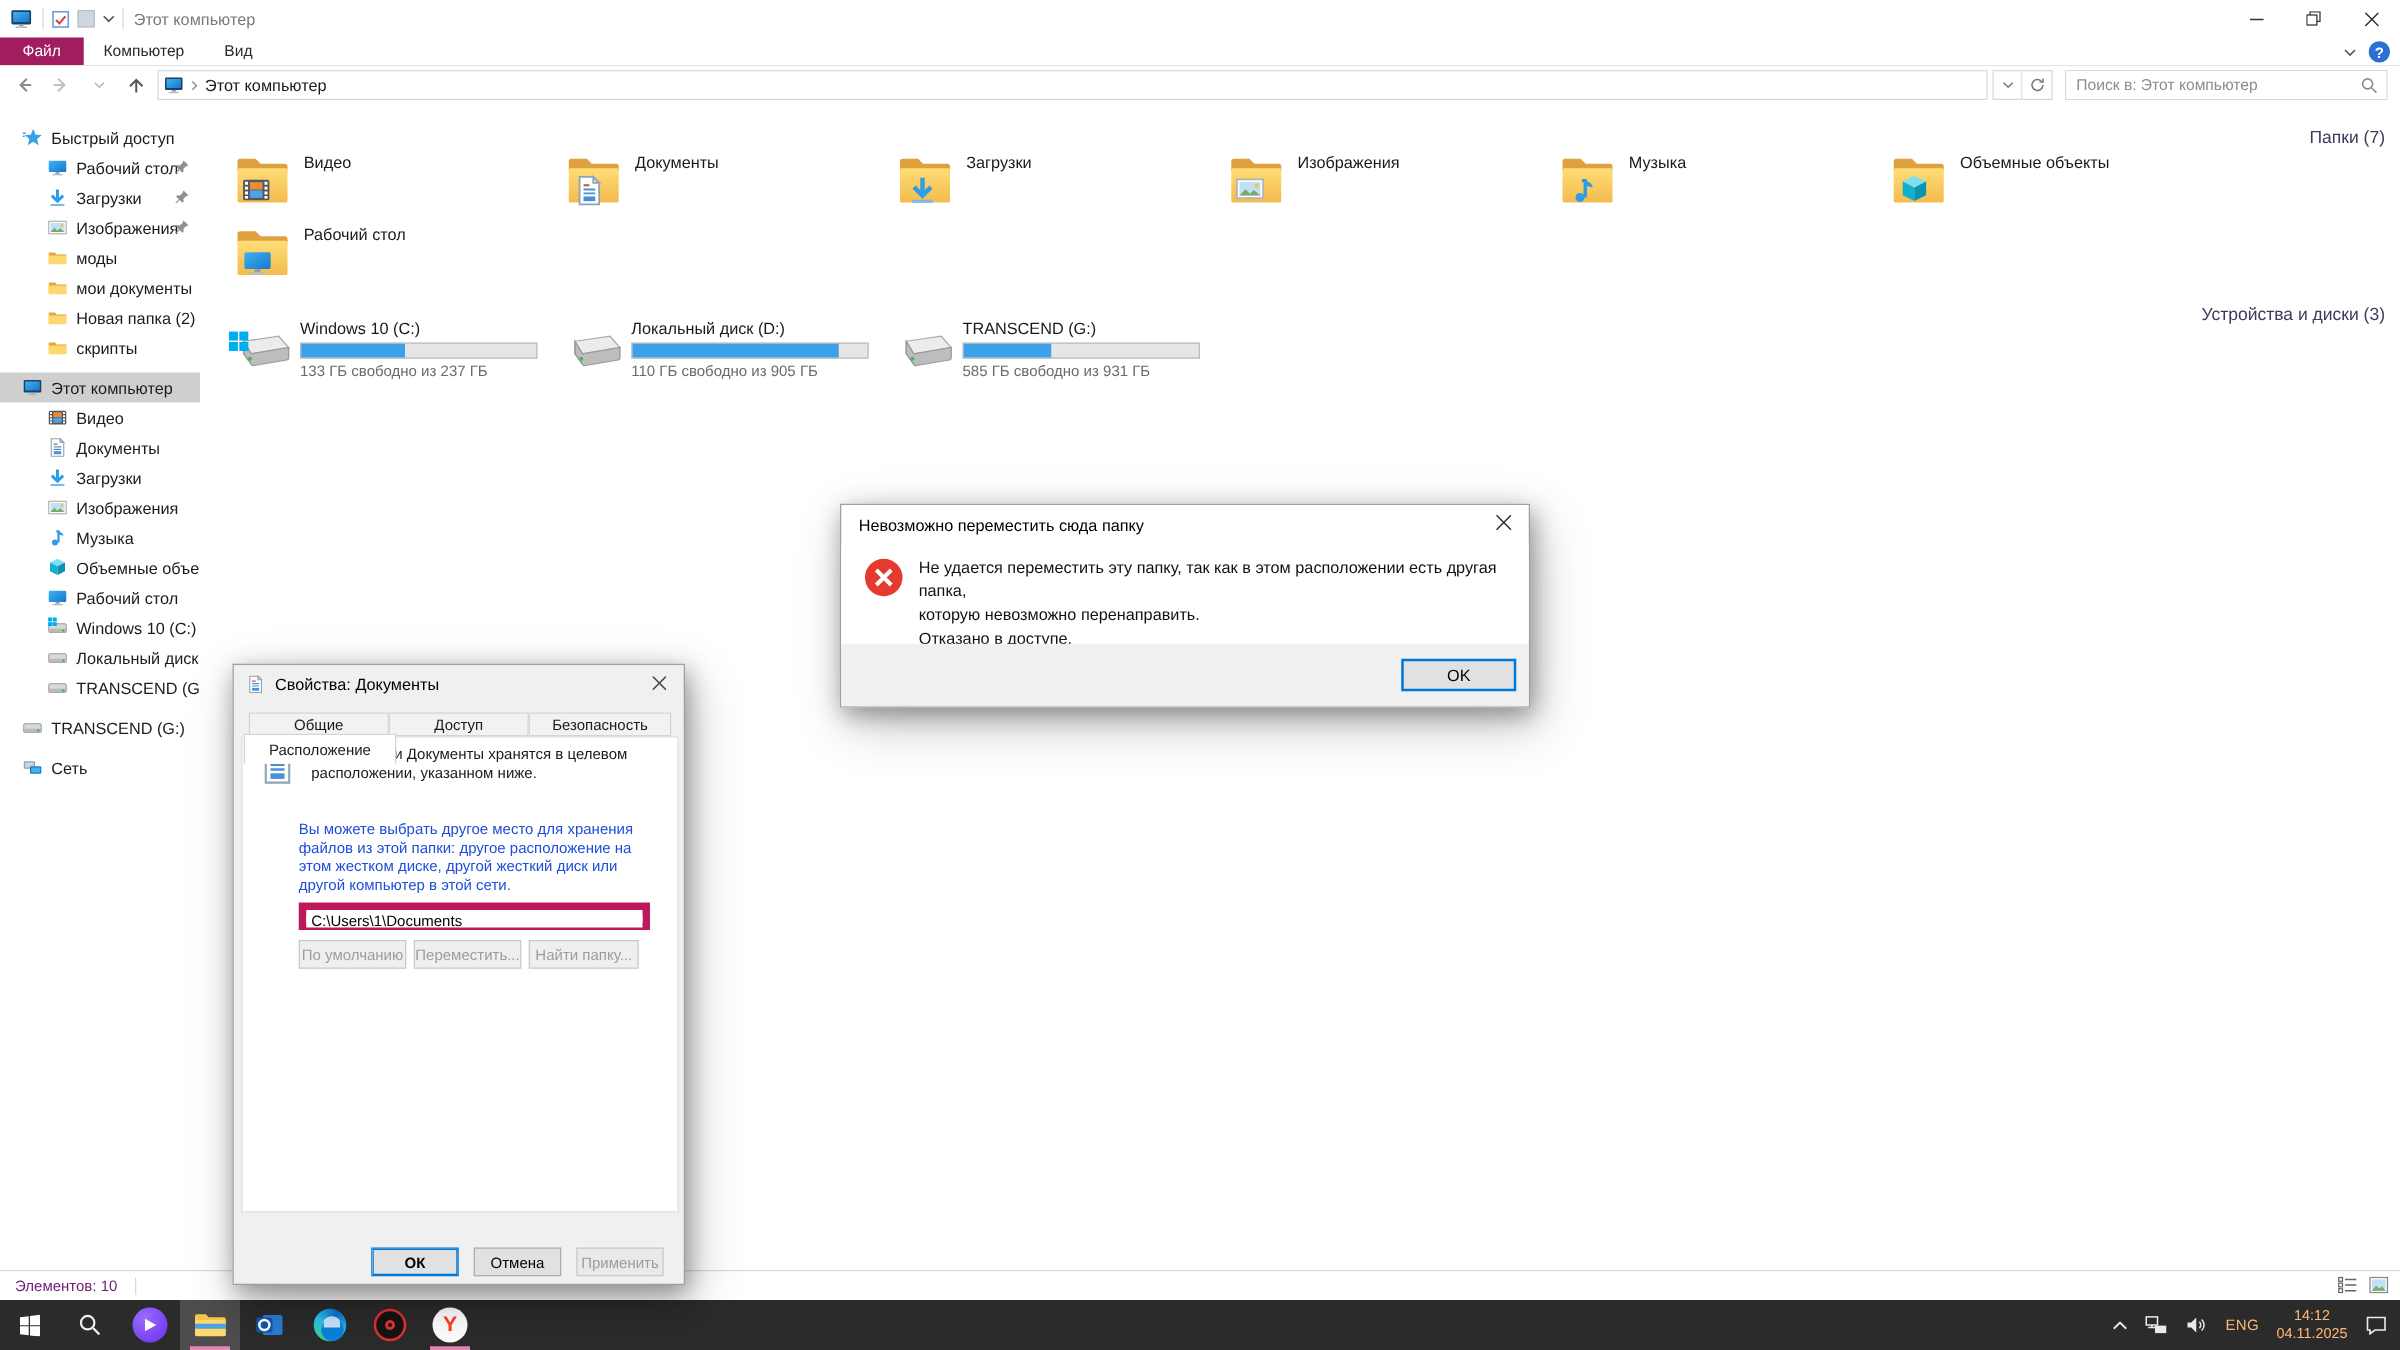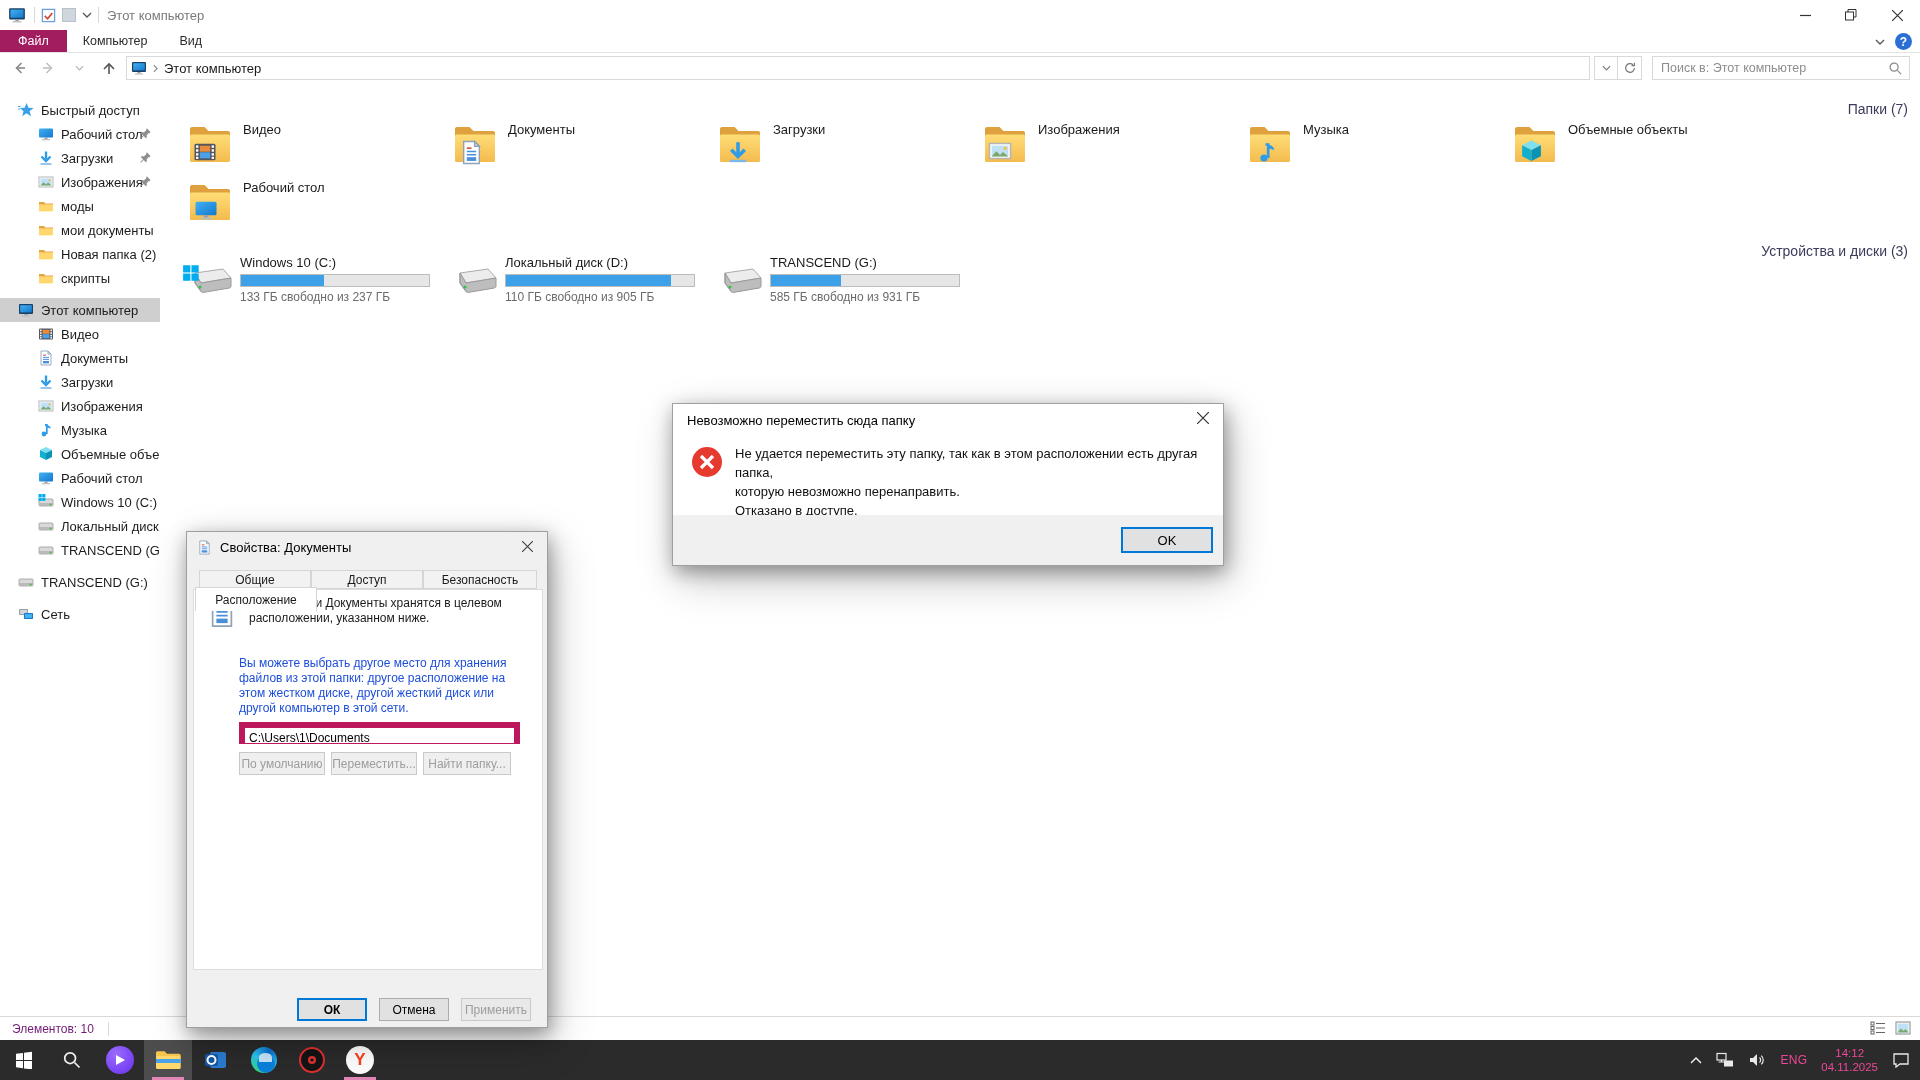--- a/index.html
+++ b/index.html
@@ -94,21 +94,21 @@
   .err-ic { position:absolute; left:18px; top:10px; }
   .err-txt { position:absolute; left:62px; top:8px; font-size:13px; color:#111; line-height:19px; }
   .err-foot { position:absolute; left:0; bottom:0; width:100%; height:50px; background:#f0f0f0; }
   .err-ok { position:absolute; right:10px; top:12px; width:92px; height:26px; background:#e1e1e1; border:2px solid #0078d7; font-size:13px; display:flex; align-items:center; justify-content:center; color:#000; }
 
   
   .taskbar { position:absolute; left:0; bottom:0; width:100%; height:40px; background:#2b2b2b; display:flex; align-items:stretch; }
   .tb-cell { width:48px; display:flex; align-items:center; justify-content:center; position:relative; }
   .tb-cell.active { background:#4d4d4d; }
   .tb-cell .underline { position:absolute; left:8px; right:8px; bottom:0; height:3px; background:#e187b7; }
-  .tray { position:absolute; right:0; top:0; height:40px; display:flex; align-items:center; gap:14px; padding-right:10px; color:#ec4899; }
+  .tray { position:absolute; right:0; top:0; height:40px; display:flex; align-items:center; gap:14px; padding-right:10px; color:#fdba74; }
   .lang { font-size:12px; letter-spacing:.3px; }
   .clock { font-size:11.5px; line-height:14px; text-align:center; }
   .circle-ic { width:28px; height:28px; border-radius:50%; display:flex; align-items:center; justify-content:center; }
   .yandex-y { font-size:17px; font-weight:bold; color:#fc3f1d; font-family:"Liberation Sans",sans-serif; }
 </style>
 </head>
 <body>
 
 <svg width="0" height="0" style="position:absolute">
   <defs>

